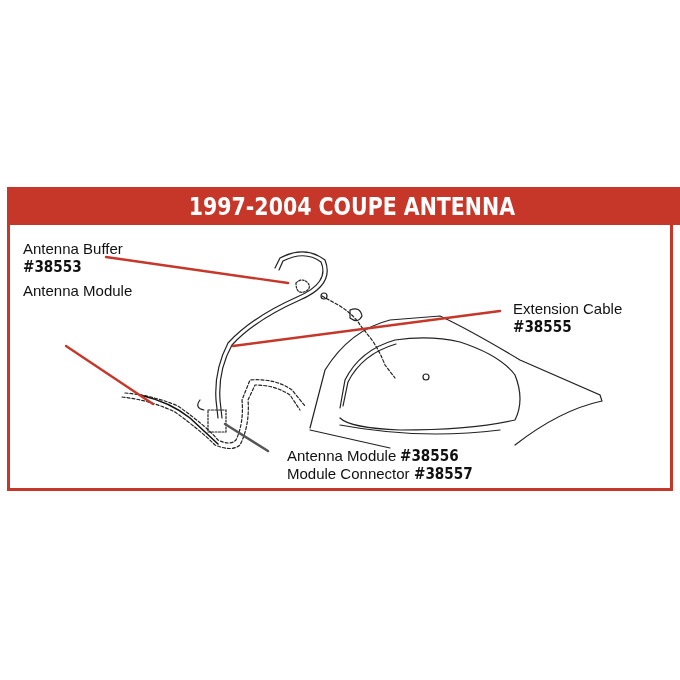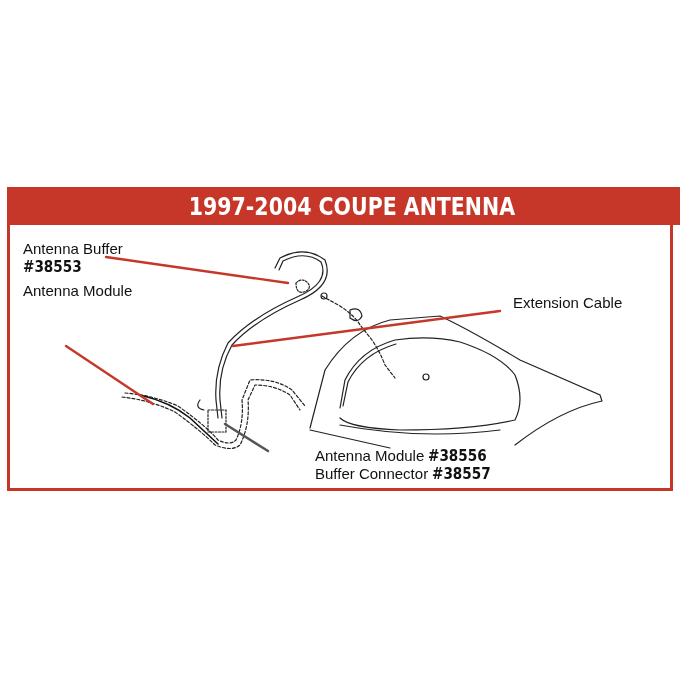--- a/index.html
+++ b/index.html
@@ -64,26 +64,27 @@
 
 <div class="label" style="left:23px; top:240px;">
   <span class="line"><span class="name">Antenna Buffer</span></span>
   <span class="line"><span class="pn">#38553</span></span>
 </div>
 
 <div class="label" style="left:23px; top:282px;">
   <span class="line"><span class="name">Antenna Module</span></span>
 </div>
 
-<div class="label" style="left:513px; top:294px;">
+<div class="label" style="left:513px; top:300px;">
   <span class="line"><span class="name">Extension Cable</span></span>
+  <span class="line"><span class="pn">#38555</span></span>
 </div>
 
-<div class="label" style="left:287px; top:447px;margin-left:28px;">
+<div class="label" style="left:287px; top:447px;">
   <span class="line">
     <span class="name">Antenna Module</span>
     <span class="pn">#38556</span>
   </span>
   <span class="line">
-    <span class="name">Buffer Connector</span>
+    <span class="name">Module Connector</span>
     <span class="pn">#38557</span>
   </span>
 </div>
 
 </body></html>

